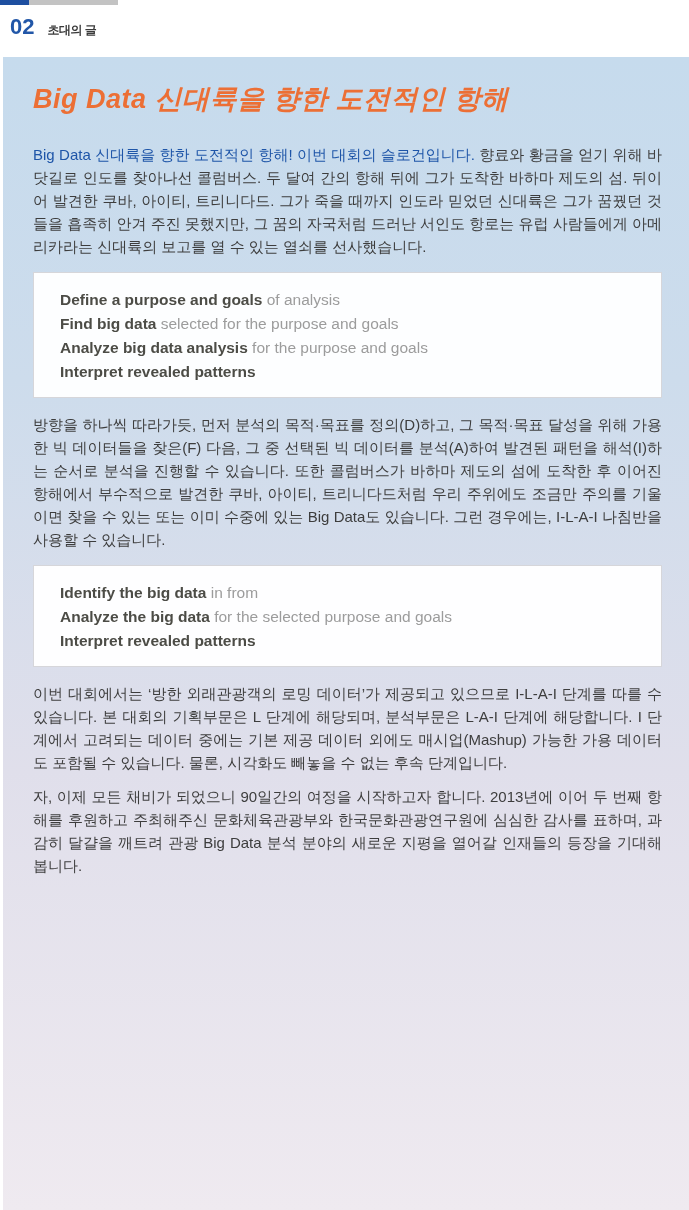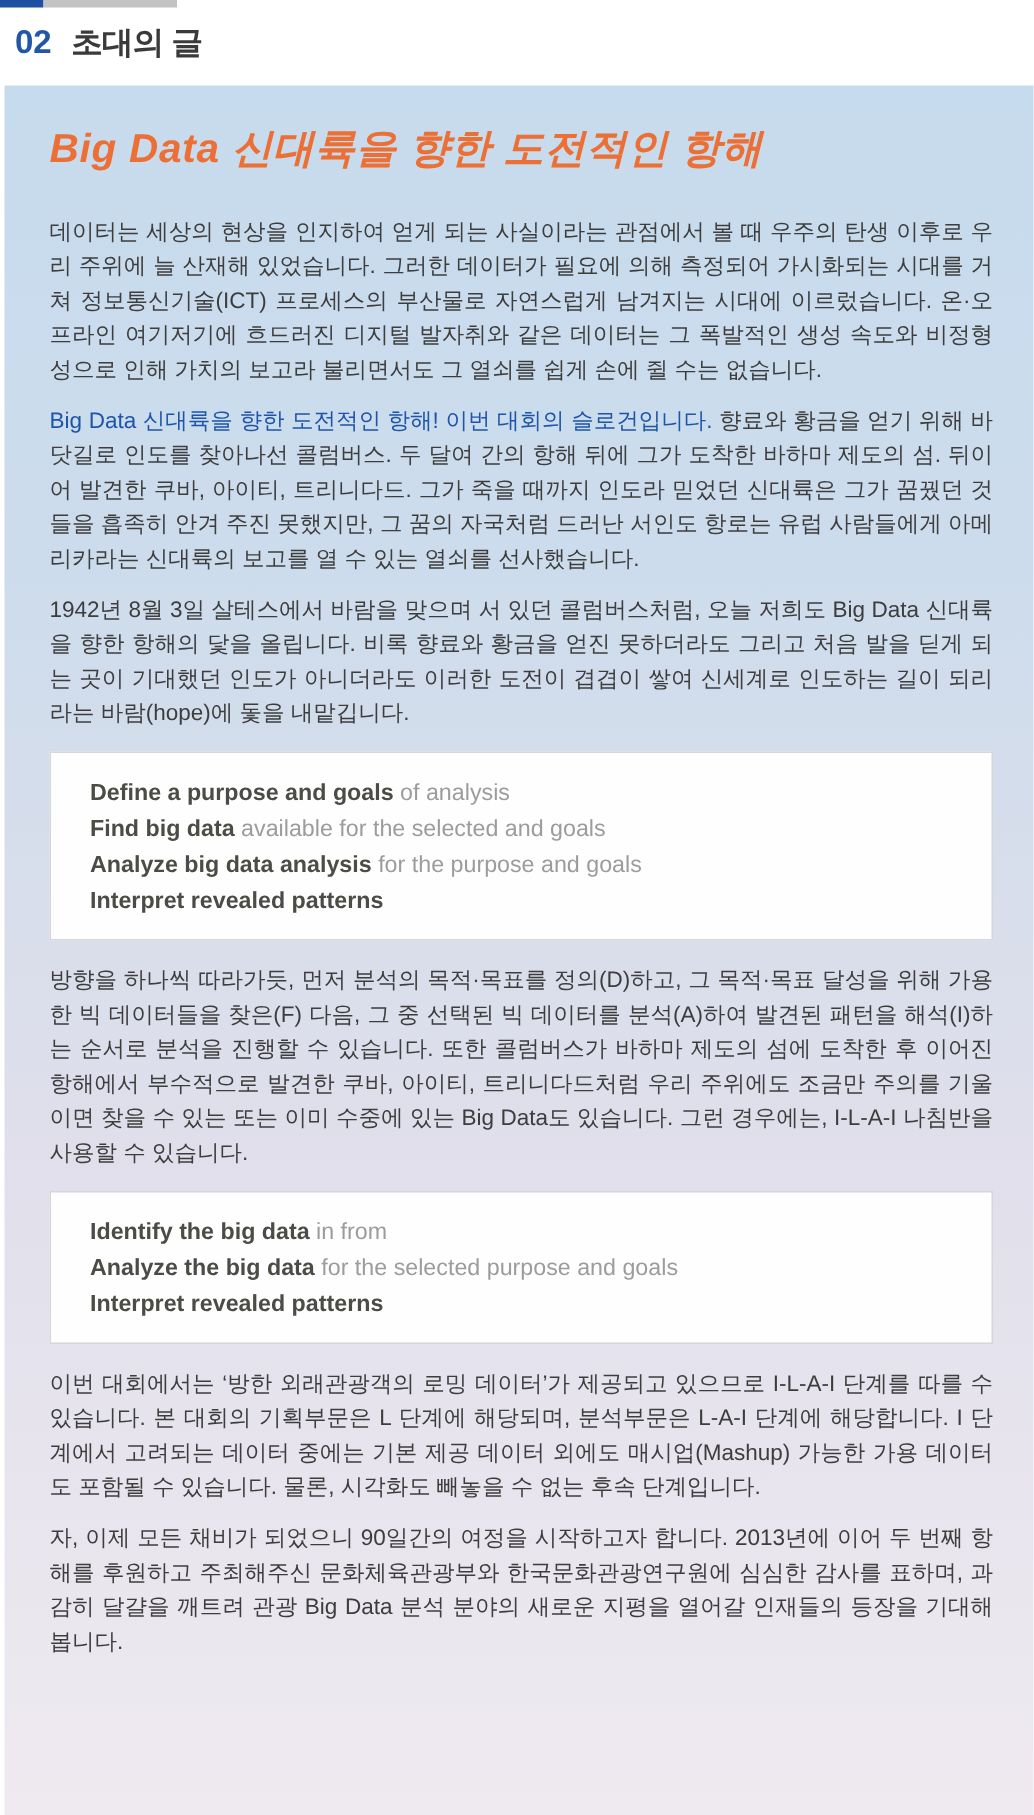--- a/index.html
+++ b/index.html
@@ -6,21 +6,21 @@
   body{
     width:689px;height:1210px;overflow:hidden;position:relative;
     background:#ffffff;
     font-family:"Liberation Sans","DejaVu Sans",sans-serif;
   }
   .topbar{display:flex;height:5px;}
   .topbar-blue{width:29px;background:#1e4fa0;}
   .topbar-gray{width:89px;background:#c3c3c3;}
   .header-row{display:flex;align-items:baseline;gap:13px;padding:9px 12px 0 10px;}
   .header-num{color:#2257a8;font-size:22px;font-weight:bold;}
-  .header-title{color:#3a3a3a;font-size:21px;font-weight:bold;letter-spacing:-0.5px;}
+  .header-title{color:#3a3a3a;font-size:12px;font-weight:bold;letter-spacing:-0.5px;}
 
   .panel{
     position:absolute;top:57px;left:3px;width:689px;height:1153px;
     box-sizing:border-box;padding:20px 30px 0 30px;overflow:hidden;
     background:linear-gradient(180deg,#c6dbed 0%,#cddcec 28%,#e0dfeb 62%,#efeaf0 100%);
   }
   .article-title{
     color:#ec6f35;font-size:27px;font-weight:bold;font-style:italic;
     letter-spacing:0.5px;margin:4px 0 26px 0;
   }
@@ -50,30 +50,28 @@
 
 <div class="header-row">
   <span class="header-num">02</span>
   <span class="header-title">초대의 글</span>
 </div>
 
 <div class="panel">
 
   <h1 class="article-title">Big Data 신대륙을 향한 도전적인 항해</h1>
 
-  <p class="para">데이터는 세상의 현상을 인지하여 얻게 되는 사실이라는 관점에서 볼 때 우주의 탄생 이후로 우리 주위에 늘 산재해 있었습니다. 그러한 데이터가 필요에 의해 측정되어 가시화되는 시대를 거쳐 정보통신기술(ICT) 프로세스의 부산물로 자연스럽게 남겨지는 시대에 이르렀습니다. 온·오프라인 여기저기에 흐드러진 디지털 발자취와 같은 데이터는 그 폭발적인 생성 속도와 비정형성으로 인해 가치의 보고라 불리면서도 그 열쇠를 쉽게 손에 쥘 수는 없습니다.</p>
 
   <p class="para"><span class="lead">Big Data 신대륙을 향한 도전적인 항해! 이번 대회의 슬로건입니다.</span><span> 향료와 황금을 얻기 위해 바닷길로 인도를 찾아나선 콜럼버스. 두 달여 간의 항해 뒤에 그가 도착한 바하마 제도의 섬. 뒤이어 발견한 쿠바, 아이티, 트리니다드. 그가 죽을 때까지 인도라 믿었던 신대륙은 그가 꿈꿨던 것들을 흡족히 안겨 주진 못했지만, 그 꿈의 자국처럼 드러난 서인도 항로는 유럽 사람들에게 아메리카라는 신대륙의 보고를 열 수 있는 열쇠를 선사했습니다.</span></p>
 
-  <p class="para">1942년 8월 3일 살테스에서 바람을 맞으며 서 있던 콜럼버스처럼, 오늘 저희도 Big Data 신대륙을 향한 항해의 닻을 올립니다. 비록 향료와 황금을 얻진 못하더라도 그리고 처음 발을 딛게 되는 곳이 기대했던 인도가 아니더라도 이러한 도전이 겹겹이 쌓여 신세계로 인도하는 길이 되리라는 바람(hope)에 돛을 내맡깁니다.</p>
 
 
   <div class="infobox">
     <div><span class="strong">Define a purpose and goals</span><span class="rest"> of analysis</span></div>
-    <div><span class="strong">Find big data</span><span class="rest"> available for the selected and goals</span></div>
+    <div><span class="strong">Find big data</span><span class="rest"> selected for the purpose and goals</span></div>
     <div><span class="strong">Analyze big data analysis</span><span class="rest"> for the purpose and goals</span></div>
     <div><span class="strong">Interpret revealed patterns</span><span class="rest"></span></div>
   </div>
 
   <p class="para">방향을 하나씩 따라가듯, 먼저 분석의 목적·목표를 정의(D)하고, 그 목적·목표 달성을 위해 가용한 빅 데이터들을 찾은(F) 다음, 그 중 선택된 빅 데이터를 분석(A)하여 발견된 패턴을 해석(I)하는 순서로 분석을 진행할 수 있습니다. 또한 콜럼버스가 바하마 제도의 섬에 도착한 후 이어진 항해에서 부수적으로 발견한 쿠바, 아이티, 트리니다드처럼 우리 주위에도 조금만 주의를 기울이면 찾을 수 있는 또는 이미 수중에 있는 Big Data도 있습니다. 그런 경우에는, I-L-A-I 나침반을 사용할 수 있습니다.</p>
 
   <div class="infobox">
     <div><span class="strong">Identify the big data</span><span class="rest"> in from</span></div>
     <div><span class="strong">Analyze the big data</span><span class="rest"> for the selected purpose and goals</span></div>
     <div><span class="strong">Interpret revealed patterns</span><span class="rest"></span></div>

